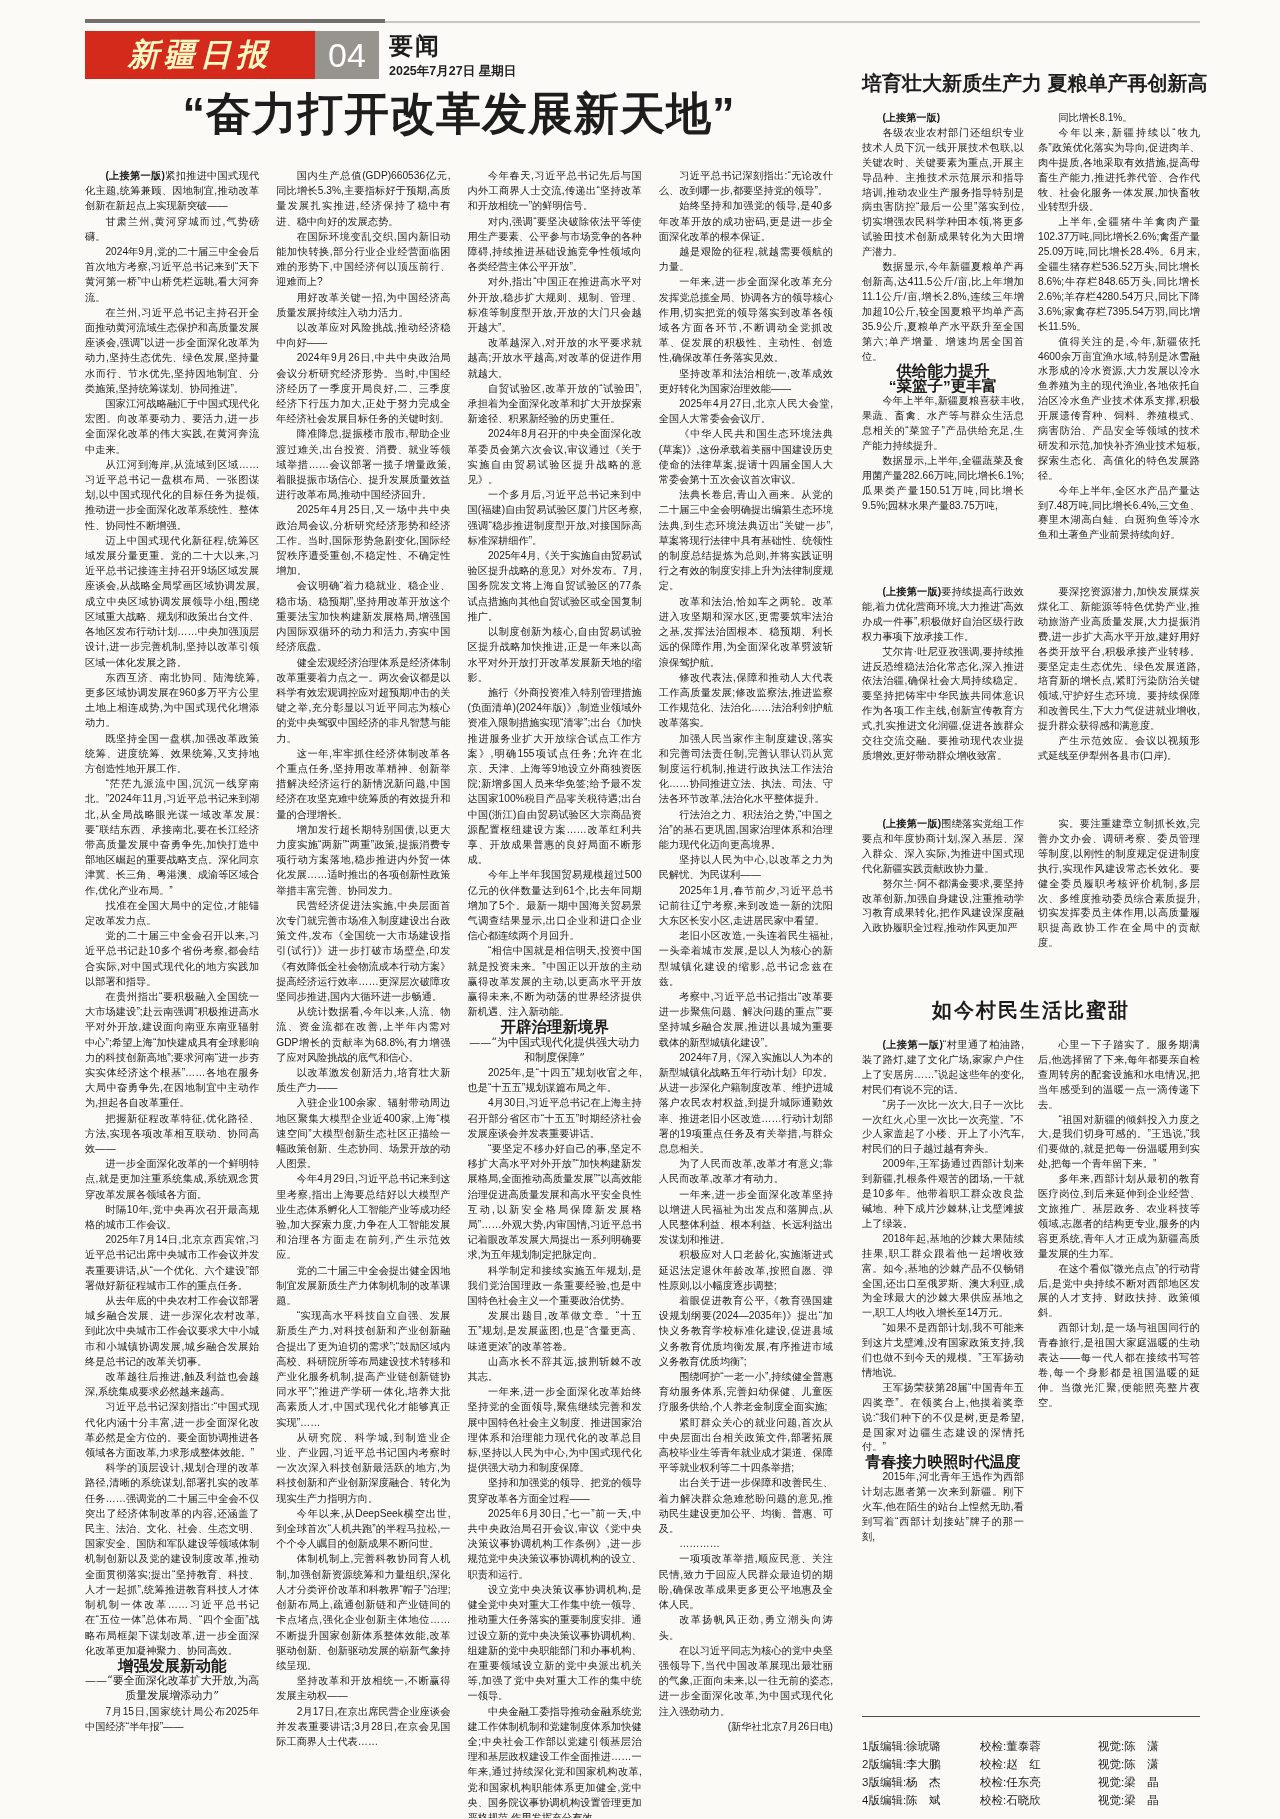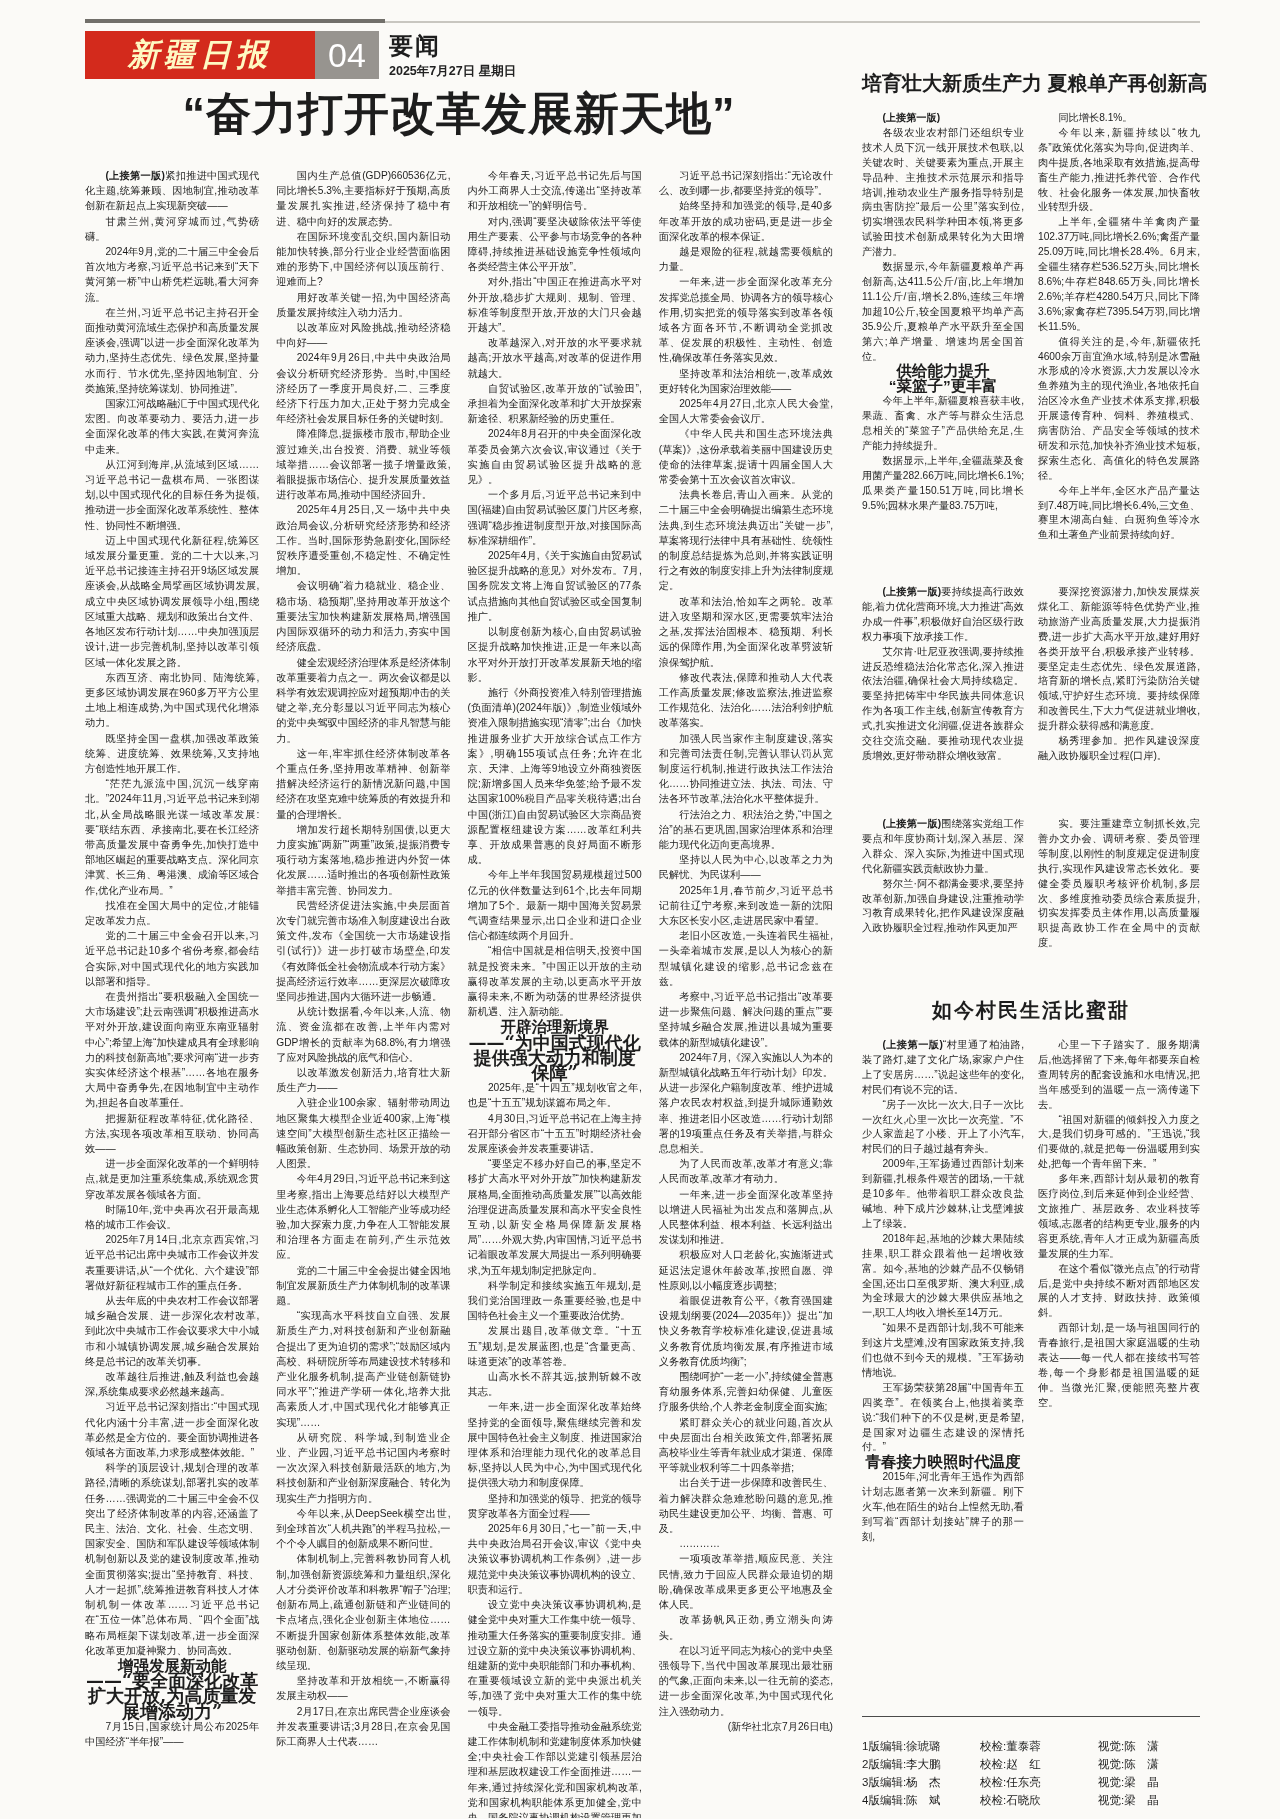--- a/index.html
+++ b/index.html
@@ -18,21 +18,21 @@
   .sect .name{font-size:24px;font-weight:bold;line-height:30px;letter-spacing:2px;}
   .sect .date{font-size:12.5px;font-weight:bold;color:#222;margin-top:2px;}
   
   .main-headline{position:absolute;top:84px;left:85px;width:748px;text-align:center;
                  font-size:45px;font-weight:bold;letter-spacing:1px;white-space:nowrap;}
   .main-cols{position:absolute;top:168px;left:85px;width:748px;height:1650px;display:flex;gap:17px;}
   .mcol{flex:1;overflow:hidden;font-size:10.2px;line-height:15.2px;text-align:justify;}
   .mcol p, .rcol p{margin:0;}
   .p-para{text-indent:2em;}
   .p-subhead{font-weight:bold;font-size:15.5px;text-align:center;text-indent:0;margin:16px 0 4px;white-space:pre-line;}
-  .p-subquote{font-weight:bold;font-size:18px;text-align:center;text-indent:0;margin:2px 0 12px;
+  .p-subquote{font-weight:normal;font-size:11px;text-align:center;text-indent:0;margin:2px 0 12px;
               font-family:"DejaVu Serif",serif;}
   .p-sign{text-align:right;text-indent:0;margin-top:4px;}
   b.jump{font-weight:bold;}
   
   .right{position:absolute;left:862px;top:70px;width:338px;}
   .r-headline{font-size:20px;font-weight:bold;text-align:center;margin:0 0 14px;white-space:nowrap;}
   .r-headline.small{font-size:20px;letter-spacing:2px;}
   .rcols{display:flex;gap:14px;}
   .rcol{flex:1;overflow:hidden;font-size:10.2px;line-height:14.9px;text-align:justify;}
   .seg-ag .rcols{height:428px;}
@@ -215,21 +215,21 @@
     <div class="seg-tuniyazi">
       <div class="rcols">
         <div class="rcol">
 
         <p class="p-para"><b class="jump">(上接第一版)</b><span>要持续提高行政效能,着力优化营商环境,大力推进“高效办成一件事”,积极做好自治区级行政权力事项下放承接工作。</span></p>
             <p class="p-para"><b class="jump"></b><span>艾尔肯·吐尼亚孜强调,要持续推进反恐维稳法治化常态化,深入推进依法治疆,确保社会大局持续稳定。要坚持把铸牢中华民族共同体意识作为各项工作主线,创新宣传教育方式,扎实推进文化润疆,促进各族群众交往交流交融。要推动现代农业提质增效,更好带动群众增收致富。</span></p>
           </div>
         <div class="rcol">
 
         <p class="p-para"><b class="jump"></b><span>要深挖资源潜力,加快发展煤炭煤化工、新能源等特色优势产业,推动旅游产业高质量发展,大力提振消费,进一步扩大高水平开放,建好用好各类开放平台,积极承接产业转移。要坚定走生态优先、绿色发展道路,培育新的增长点,紧盯污染防治关键领域,守护好生态环境。要持续保障和改善民生,下大力气促进就业增收,提升群众获得感和满意度。</span></p>
-            <p class="p-para"><b class="jump"></b><span>杨秀理参加。把作风建设深度融入政协履职全过程(口岸)。</span></p>
+            <p class="p-para"><b class="jump"></b><span>产生示范效应。会议以视频形式延线至伊犁州各县市(口岸)。</span></p>
           </div>
       </div>
     </div>
 
     <div class="seg-cppcc">
       <div class="rcols">
         <div class="rcol">
 
         <p class="p-para"><b class="jump">(上接第一版)</b><span>围绕落实党组工作要点和年度协商计划,深入基层、深入群众、深入实际,为推进中国式现代化新疆实践贡献政协力量。</span></p>
             <p class="p-para"><b class="jump"></b><span>努尔兰·阿不都满金要求,要坚持改革创新,加强自身建设,注重推动学习教育成果转化,把作风建设深度融入政协履职全过程,推动作风更加严</span></p>

